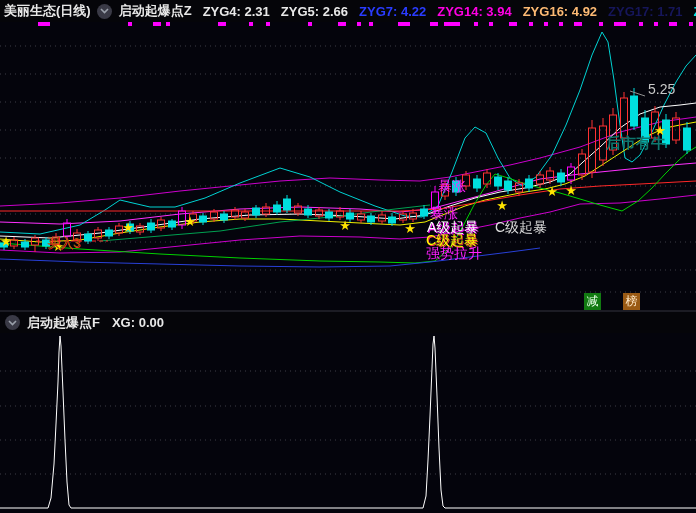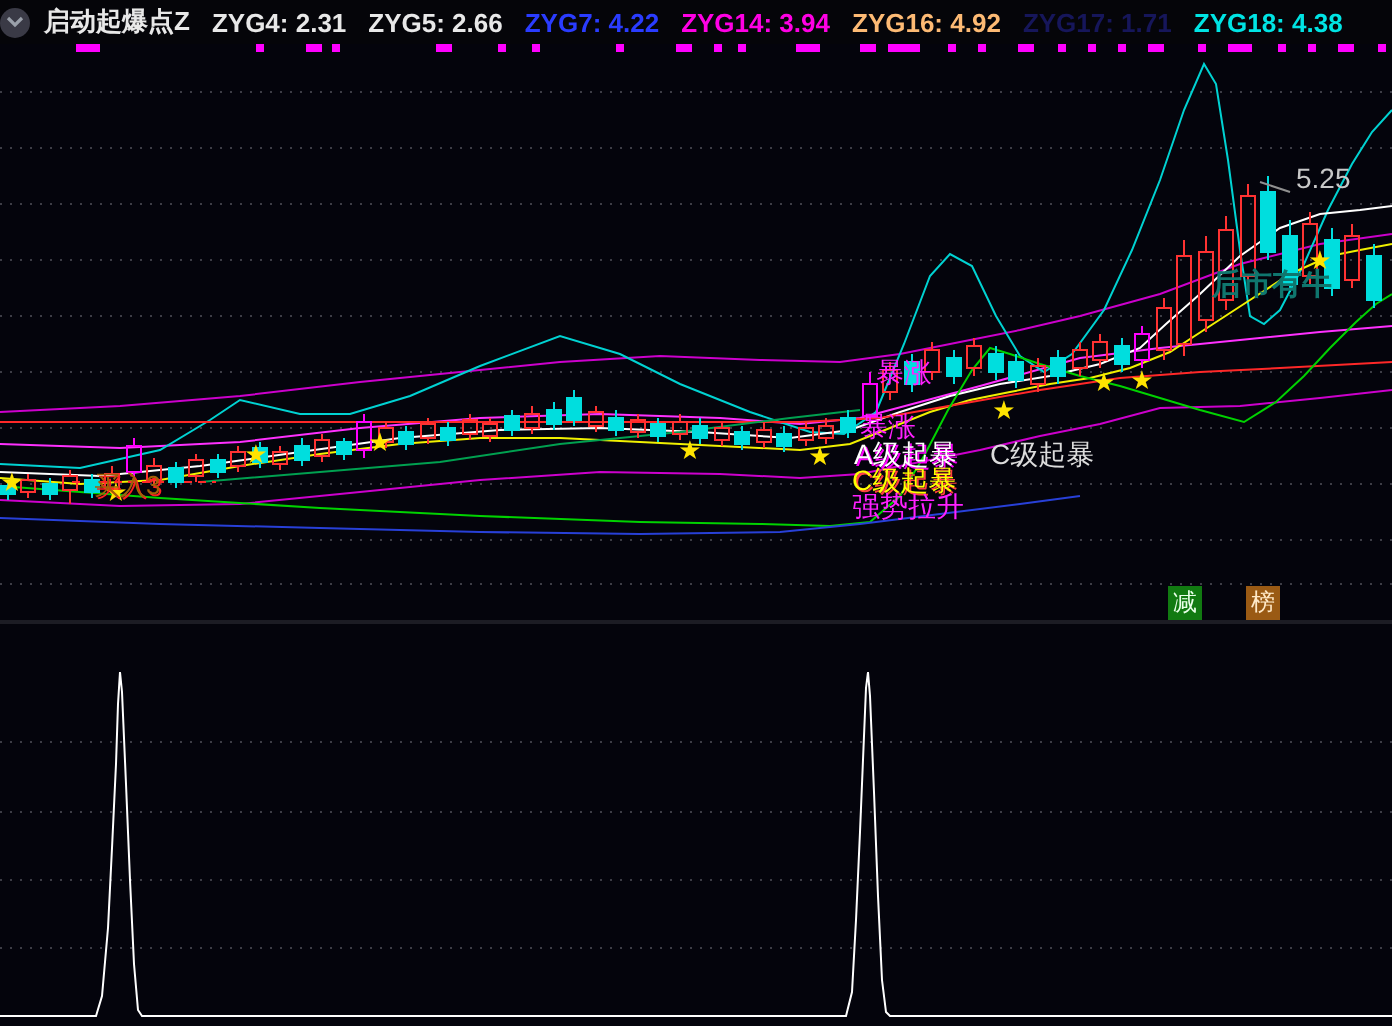--- a/index.html
+++ b/index.html
@@ -21,20 +21,21 @@
   .subheader{position:absolute;left:0;top:312px;width:696px;height:21px;display:flex;align-items:center;
              font-size:13px;font-weight:bold;color:#e8e8e8;background:#050509;z-index:5;}
   .subheader .lbl{margin-right:12px;}
 </style>
 </head>
 <body>
 
 <div id="app">
 
   <div class="topbar">
+    <span class="title">美丽生态(日线)</span>
     <span class="icon-circle">
       <svg width="9" height="6" viewBox="0 0 9 6">
           <polyline points="1,1 4.5,4.5 8,1" fill="none" stroke="#9aa0aa" stroke-width="1.6"></polyline>
         </svg>
     </span>
     <span class="ind">启动起爆点Z</span>
     <span id="topbar-values">
         <span style="color: rgb(232, 232, 232);">ZYG4: 2.31</span>
         <span style="color: rgb(232, 232, 232);">ZYG5: 2.66</span>
         <span style="color: rgb(42, 60, 255);">ZYG7: 4.22</span>
@@ -321,20 +322,29 @@
       <text x="502" y="209.5" fill="#ffe400" font-size="13" text-anchor="middle">★</text>
       <text x="552" y="195.5" fill="#ffe400" font-size="13" text-anchor="middle">★</text>
       <text x="571" y="194.5" fill="#ffe400" font-size="13" text-anchor="middle">★</text>
       <text x="660" y="134.5" fill="#ffe400" font-size="13" text-anchor="middle">★</text>
       <line x1="630" y1="91" x2="645" y2="96" stroke="#909090" stroke-width="1"></line>
       <polyline points="0,508 48,508 51,498 54,464 56,424 58,382 59,352 60,336 61,346 63,392 65,440 67,482 69,505 71,508 423,508 426,496 428,460 430,416 432,368 433,344 434,336 435,348 437,396 439,448 441,490 443,506 445,508 696,508" fill="none" stroke="#ffffff" stroke-width="1"></polyline>
     </svg>
 
   <div class="sep"></div>
 
+  <div class="subheader">
+    <span class="icon-circle" style="margin-left:5px">
+      <svg width="9" height="6" viewBox="0 0 9 6">
+          <polyline points="1,1 4.5,4.5 8,1" fill="none" stroke="#9aa0aa" stroke-width="1.6"></polyline>
+        </svg>
+    </span>
+    <span class="lbl">启动起爆点F</span>
+    <span>XG: 0.00</span>
+  </div>
 
   <div id="overlay">
       <div class="ann" style="left: 438px; top: 179px; color: rgb(255, 32, 255); font-size: 14px;">暴涨</div>
       <div class="ann" style="left: 430px; top: 206px; color: rgb(255, 32, 255); font-size: 14px;">暴涨</div>
       <div class="ann" style="left: 427px; top: 220px; color: rgb(255, 255, 255); font-size: 14px; text-shadow: rgb(255, 0, 255) 1px 1px 0px;">A级起暴</div>
       <div class="ann" style="left: 426px; top: 233px; color: rgb(255, 255, 0); font-size: 14px; text-shadow: rgb(255, 64, 64) 1px 1px 0px;">C级起暴</div>
       <div class="ann" style="left: 426px; top: 246px; color: rgb(255, 32, 255); font-size: 14px; text-align: center;">强势拉升</div>
       <div class="ann" style="left: 495px; top: 220px; color: rgb(220, 220, 220); font-size: 14px;">C级起暴</div>
       <div class="ann" style="left: 606px; top: 135px; color: #0f766e; font-size: 15px; font-weight: bold;">后市有牛</div>
       <div class="ann" style="left: 47px; top: 236px; color: #a16207; font-size: 13px; text-shadow: rgb(255, 32, 32) 1px 1px 0px;">买入3</div>

